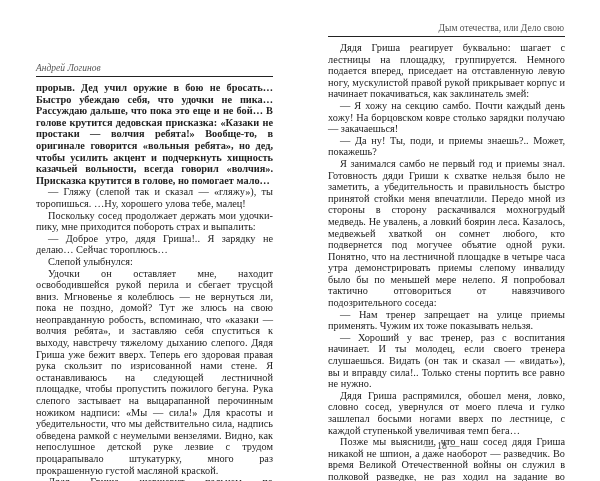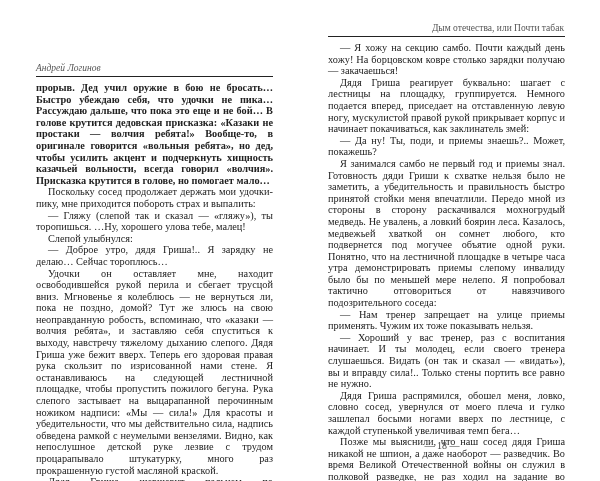--- a/index.html
+++ b/index.html
@@ -23,38 +23,38 @@
   .right .folio { left: -8px; }
 </style>
 </head>
 <body>
 
 <div class="page left">
   <div class="header">Андрей Логинов</div>
   <div class="rule"></div>
   <div class="text">
     <p class="noindent">прорыв. Дед учил оружие в бою не бросать… Быстро убеждаю себя, что удочки не пика… Рассуждаю дальше, что пока это еще и не бой… В голове крутится дедовская присказка: «Казаки не простаки — волчия ребята!» Вообще-то, в оригинале говорится «вольныя ребята», но дед, чтобы усилить акцент и подчеркнуть хищность казачьей вольности, всегда говорил «волчия». Присказка крутится в голове, но помогает мало…</p>
+    <p>— Гляжу (слепой так и сказал — «гляжу»), ты торопишься. …Ну, хорошего улова тебе, малец!</p>
     <p>Поскольку сосед продолжает держать мои удочки-пику, мне приходится побороть страх и выпалить:</p>
-    <p>— Гляжу (слепой так и сказал — «гляжу»), ты торопишься. …Ну, хорошего улова тебе, малец!</p>
+    <p>— Доброе утро, дядя Гриша!.. Я зарядку не делаю… Сейчас тороплюсь…</p>
     <p>Слепой улыбнулся:</p>
-    <p>— Доброе утро, дядя Гриша!.. Я зарядку не делаю… Сейчас тороплюсь…</p>
     <p>Удочки он оставляет мне, находит освободившейся рукой перила и сбегает трусцой вниз. Мгновенье я колеблюсь — не вернуться ли, пока не поздно, домой? Тут же злюсь на свою неоправданную робость, вспоминаю, что «казаки — волчия ребята», и заставляю себя спуститься к выходу, навстречу тяжелому дыханию слепого. Дядя Гриша уже бежит вверх. Теперь его здоровая правая рука скользит по изрисованной нами стене. Я останавливаюсь на следующей лестничной площадке, чтобы пропустить пожилого бегуна. Рука слепого застывает на выцарапанной перочинным ножиком надписи: «Мы — сила!» Для красоты и убедительности, что мы действительно сила, надпись обведена рамкой с неумелыми вензелями. Видно, как непослушное детской руке лезвие с трудом процарапывало штукатурку, много раз прокрашенную густой масляной краской.</p>
     <p>Дядя Гриша шершавит пальцем по самоуверенному заявлению.</p>
     <p>— Какая же вы сила, если ты зарядку по утрам не делаешь?!</p>
 
   </div>
   <div class="folio">— 18 —</div>
 </div>
 
 <div class="page right">
-  <div class="header">Дым отечества, или Почти табак</div>
+  <div class="header">Дым отечества, или Дело свою</div>
   <div class="rule"></div>
   <div class="text">
+    <p>Дядя Гриша реагирует буквально: шагает с лестницы на площадку, группируется. Немного подается вперед, приседает на отставленную левую ногу, мускулистой правой рукой прикрывает корпус и начинает покачиваться, как заклинатель змей:</p>
     <p>— Я хожу на секцию самбо. Почти каждый день хожу! На борцовском ковре столько зарядки получаю — закачаешься!</p>
-    <p>Дядя Гриша реагирует буквально: шагает с лестницы на площадку, группируется. Немного подается вперед, приседает на отставленную левую ногу, мускулистой правой рукой прикрывает корпус и начинает покачиваться, как заклинатель змей:</p>
     <p>— Да ну! Ты, поди, и приемы знаешь?.. Может, покажешь?</p>
     <p>Я занимался самбо не первый год и приемы знал. Готовность дяди Гриши к схватке нельзя было не заметить, а убедительность и правильность быстро принятой стойки меня впечатлили. Передо мной из стороны в сторону раскачивался мохногрудый медведь. Не увалень, а ловкий боярин леса. Казалось, медвежьей хваткой он сомнет любого, кто подвернется под могучее объятие одной руки. Понятно, что на лестничной площадке в четыре часа утра демонстрировать приемы слепому инвалиду было бы по меньшей мере нелепо. Я попробовал тактично отговориться от навязчивого подозрительного соседа:</p>
     <p>— Нам тренер запрещает на улице приемы применять. Чужим их тоже показывать нельзя.</p>
     <p>— Хороший у вас тренер, раз с воспитания начинает. И ты молодец, если своего тренера слушаешься. Видать (он так и сказал — «видать»), вы и вправду сила!.. Только стены портить все равно не нужно.</p>
     <p>Дядя Гриша распрямился, обошел меня, ловко, словно сосед, увернулся от моего плеча и гулко зашлепал босыми ногами вверх по лестнице, с каждой ступенькой увеличивая темп бега…</p>
     <p>Позже мы выяснили, что наш сосед дядя Гриша никакой не шпион, а даже наоборот — разведчик. Во время Великой Отечественной войны он служил в полковой разведке, не раз ходил на задание во вражеский тыл и имел много различных наград. Когда дядя Гриша вернулся с фронта в родной колхоз, шла посевная пора. Драгоценное время уходило, нужно было распахивать поля под посев яровых,</p>
   </div>
   <div class="folio">— 18 —</div>
 </div>
 

